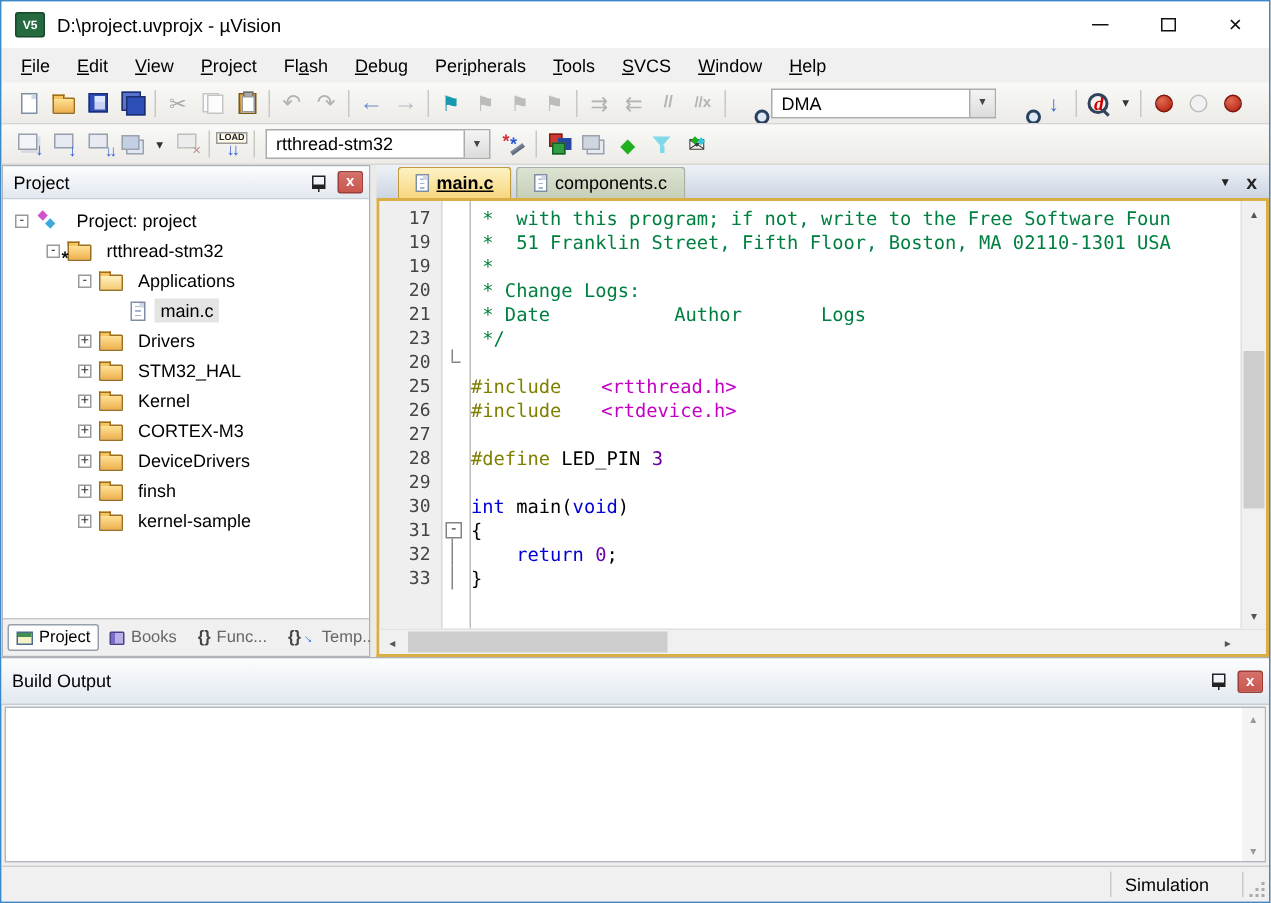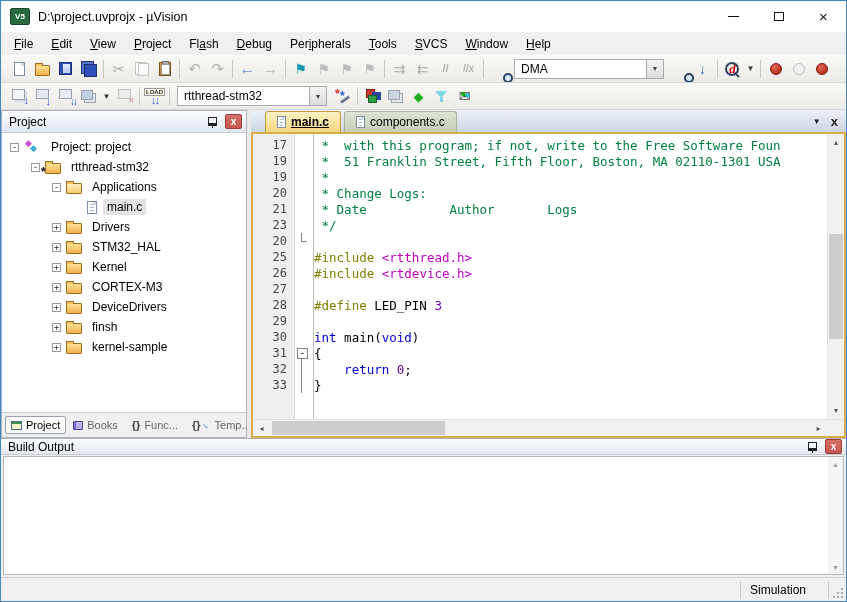--- a/index.html
+++ b/index.html
@@ -135,34 +135,34 @@
   .code-lines { position:absolute; left:0; right:17px; top:3px; font-family:"DejaVu Sans Mono","Liberation Mono",monospace; font-size:12.5px; }
   .cl { height:16px; display:flex; white-space:pre; align-items:center; }
   .ln { width:42px; flex:0 0 auto; text-align:right; padding-right:8px; color:#444; font-size:12px; }
   .fm { width:19px; flex:0 0 auto; position:relative; height:100%; }
   .fm.f-box::before { content:"-"; position:absolute; left:2px; top:3px; width:9px; height:9px; border:1px solid #848484; background:#fff; font-size:10px; line-height:7px; text-align:center; color:#333; }
   .fm.f-box::after { content:""; position:absolute; left:6px; top:14px; height:2px; width:1px; background:#848484; }
   .fm.f-line::before { content:""; position:absolute; left:6px; top:0; bottom:0; width:1px; background:#848484; }
   .fm.f-end::before { content:""; position:absolute; left:6px; top:0; height:8px; width:1px; background:#848484; }
   .fm.f-end::after { content:""; position:absolute; left:6px; top:8px; width:6px; height:1px; background:#848484; }
   .ct { flex:1; }
-  .cm { color:var(--comment); } .pp { color:var(--preprocessor); } .str { color:var(--string); }
+  .cm { color:var(--comment); } .pp { color:var(--preprocessor); } .str { color:var(--string);margin-left:19px; }
   .kw { color:var(--keyword); } .num { color:var(--number); } .pl { color:#000; }
 
   .vscroll { position:absolute; right:0; top:0; bottom:0; width:17px; background:#f0f0f0; border-left:1px solid #e2e2e2; display:flex; flex-direction:column; align-items:center; }
   .sb-arrow { width:17px; height:17px; display:flex; align-items:center; justify-content:center; font-size:8px; color:#555; flex:0 0 auto; }
   .v-track { flex:1; width:100%; position:relative; }
   .v-thumb { position:absolute; left:1px; right:1px; top:33%; height:42%; background:#cdcdcd; }
   .hscroll { height:17px; flex:0 0 auto; background:#f0f0f0; border-top:1px solid #e2e2e2; display:flex; align-items:center; padding-right:17px; }
   .h-track { flex:1; height:100%; position:relative; }
   .h-thumb { position:absolute; top:1px; bottom:1px; left:2px; width:32%; background:#cdcdcd; }
 
   
   .build-output { height:139px; flex:0 0 auto; display:flex; flex-direction:column; background:#f0f0f0; border-top:1px solid #aeb2ba; }
-  .bohead { height:16px; flex:0 0 auto; background:linear-gradient(#fcfdfe,#e2e8f0); display:flex; align-items:center; padding:0 4px 0 7px; border-bottom:1px solid #c8cdd4;justify-content:center; }
+  .bohead { height:31px; flex:0 0 auto; background:linear-gradient(#fcfdfe,#e2e8f0); display:flex; align-items:center; padding:0 4px 0 7px; border-bottom:1px solid #c8cdd4;justify-content:center; }
   .bohead .btitle { flex:1; }
   .bo-content { flex:1; background:#fff; border:1px solid #b2b7bf; margin:1px 2px 2px 2px; position:relative; }
   .bo-vscroll { position:absolute; right:0; top:0; bottom:0; width:15px; background:#f4f4f4; display:flex; flex-direction:column; justify-content:space-between; align-items:center; }
   .bo-vscroll .sb-arrow { height:14px; color:#999; }
 
   
   .statusbar { height:24px; flex:0 0 auto; background:#f0f0f0; border-top:1px solid #cfcfcf; display:flex; align-items:stretch; }
   .sb-left { flex:1; border-right:1px solid #c9c9c9; margin:3px 0; }
   .sb-sim { width:88px; display:flex; align-items:center; padding-left:9px; border-right:1px solid #c9c9c9; margin:3px 0; }
   .grip { width:17px; position:relative; }

